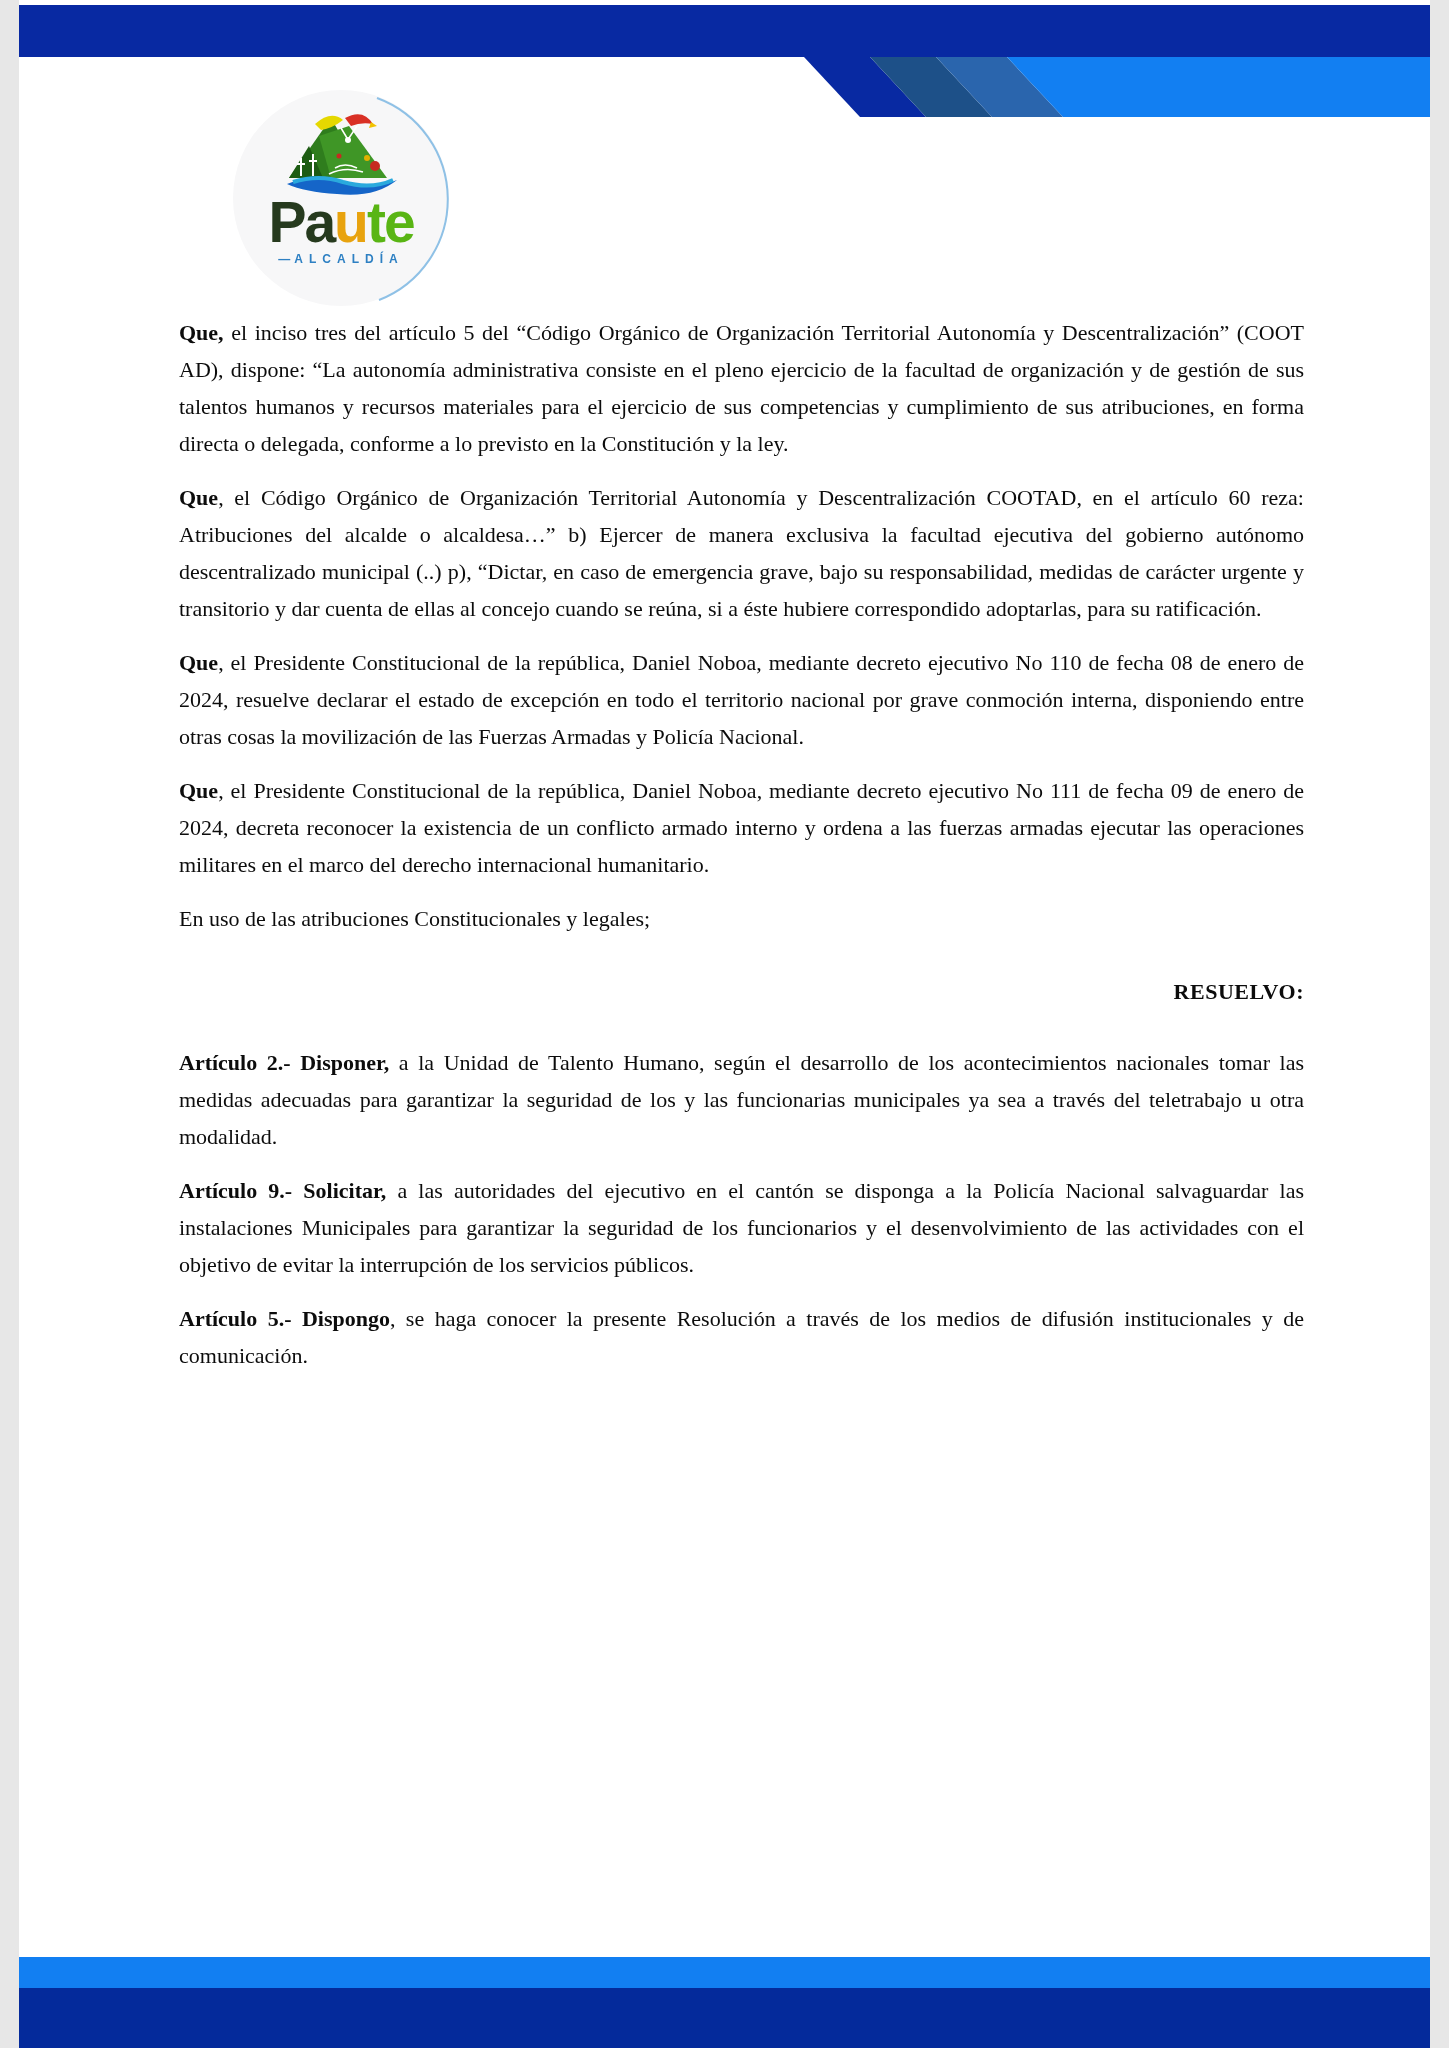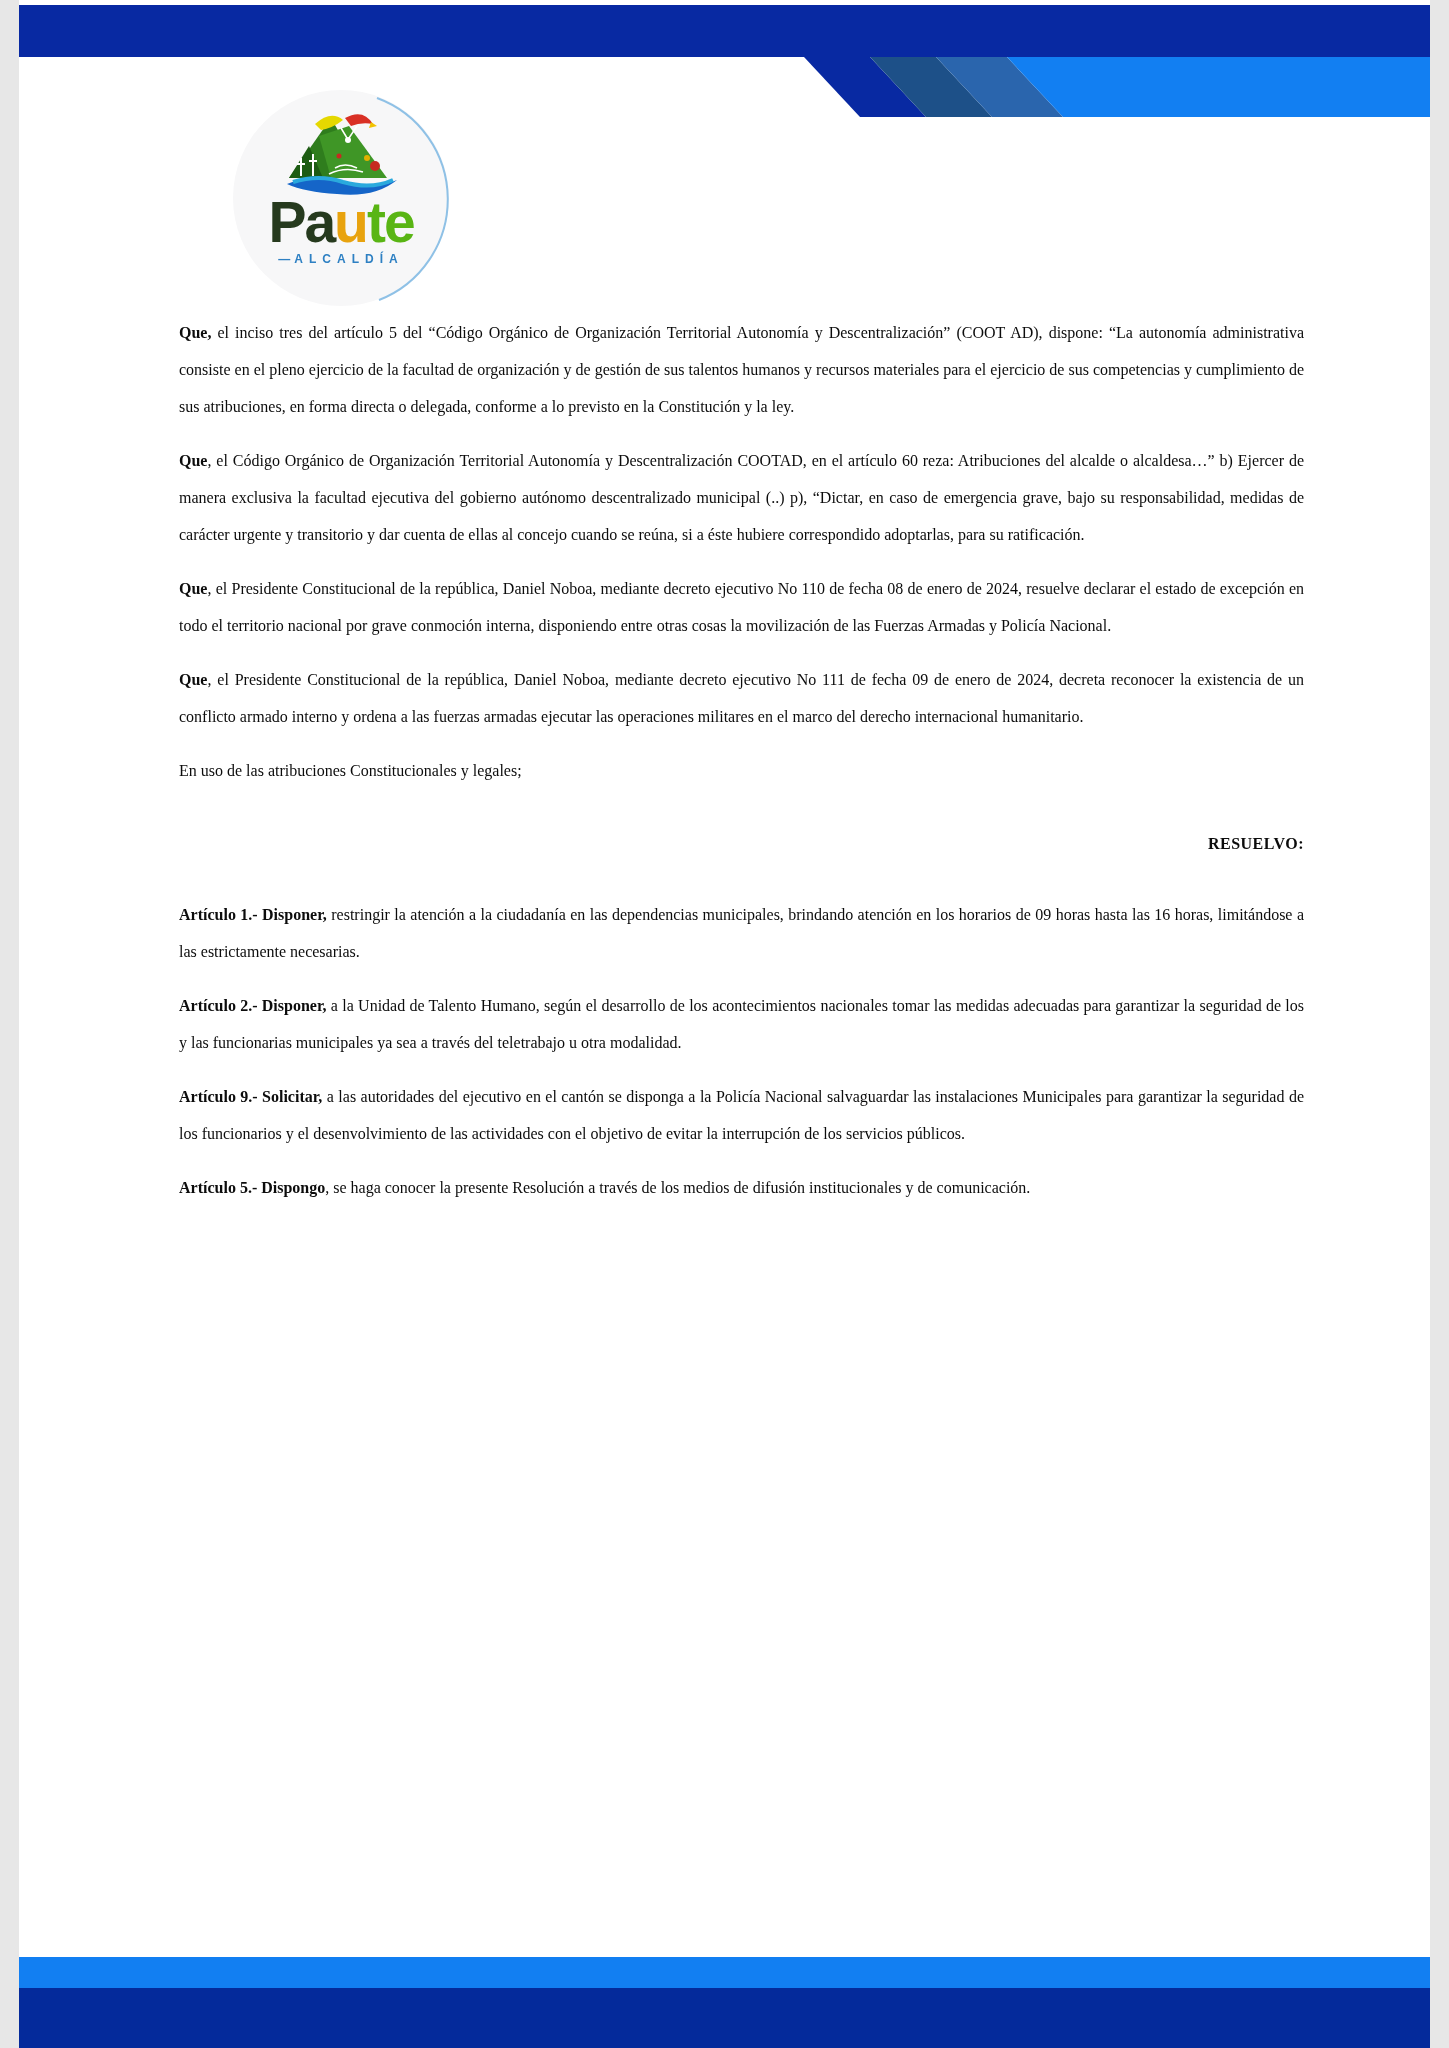--- a/index.html
+++ b/index.html
@@ -55,21 +55,21 @@
     text-align:center;
     font-family:"Liberation Sans","DejaVu Sans",sans-serif;
     font-size:12px;font-weight:bold;letter-spacing:6px;
     color:var(--subtitle-blue);
     white-space:nowrap;
   }
   .brand-sub .dash{letter-spacing:0;margin-right:4px;}
   
   .doc-body{
     position:absolute;left:160px;top:314px;width:1125px;
-    font-size:16px;line-height:37px;color:#0c0c0c;
+    font-size:22px;line-height:37px;color:#0c0c0c;
   }
   .doc-body p{margin:0 0 17px 0;}
   .doc-body p.para{text-align:justify;}
   .doc-body p.plain{text-align:left;margin-top:16px;}
   .doc-body p.heading{
     text-align:right;font-weight:bold;
     margin:36px 0 34px 0;letter-spacing:.5px;
   }
   .doc-body strong{font-weight:bold;}
 </style>
@@ -119,21 +119,20 @@
     </div>
   </div>
 
   <div class="doc-body">
       <p class="para"><strong>Que,</strong> el inciso tres del artículo 5 del “Código Orgánico de Organización Territorial Autonomía y Descentralización” (COOT AD), dispone: “La autonomía administrativa consiste en el pleno ejercicio de la facultad de organización y de gestión de sus talentos humanos y recursos materiales para el ejercicio de sus competencias y cumplimiento de sus atribuciones, en forma directa o delegada, conforme a lo previsto en la Constitución y la ley.</p>
       <p class="para"><strong>Que</strong>, el Código Orgánico de Organización Territorial Autonomía y Descentralización COOTAD, en el artículo 60 reza: Atribuciones del alcalde o alcaldesa…” b) Ejercer de manera exclusiva la facultad ejecutiva del gobierno autónomo descentralizado municipal (..) p), “Dictar, en caso de emergencia grave, bajo su responsabilidad, medidas de carácter urgente y transitorio y dar cuenta de ellas al concejo cuando se reúna, si a éste hubiere correspondido adoptarlas, para su ratificación.</p>
       <p class="para"><strong>Que</strong>, el Presidente Constitucional de la república, Daniel Noboa, mediante decreto ejecutivo No 110 de fecha 08 de enero de 2024, resuelve declarar el estado de excepción en todo el territorio nacional por grave conmoción interna, disponiendo entre otras cosas la movilización de las Fuerzas Armadas y Policía Nacional.</p>
       <p class="para"><strong>Que</strong>, el Presidente Constitucional de la república, Daniel Noboa, mediante decreto ejecutivo No 111 de fecha 09 de enero de 2024, decreta reconocer la existencia de un conflicto armado interno y ordena a las fuerzas armadas ejecutar las operaciones militares en el marco del derecho internacional humanitario.</p>
       <p class="plain">En uso de las atribuciones Constitucionales y legales;</p>
       <p class="heading">RESUELVO:</p>
-      <p class="para"><strong>Artículo 1.- Disponer,</strong> restringir la atención a la ciudadanía en las dependencias municipales, brindando atención en los horarios de 09 horas hasta las 16 horas, limitándose a las estrictamente necesarias.</p>
       <p class="para"><strong>Artículo 2.- Disponer,</strong> a la Unidad de Talento Humano, según el desarrollo de los acontecimientos nacionales tomar las medidas adecuadas para garantizar la seguridad de los y las funcionarias municipales ya sea a través del teletrabajo u otra modalidad.</p>
       <p class="para"><strong>Artículo 9.- Solicitar,</strong> a las autoridades del ejecutivo en el cantón se disponga a la Policía Nacional salvaguardar las instalaciones Municipales para garantizar la seguridad de los funcionarios y el desenvolvimiento de las actividades con el objetivo de evitar la interrupción de los servicios públicos.</p>
       <p class="para"><strong>Artículo 5.- Dispongo</strong>, se haga conocer la presente Resolución a través de los medios de difusión institucionales y de comunicación.</p>
     </div>
 
   <div class="bottom-bar-light"></div>
   <div class="bottom-bar-dark"></div>
 
 </div>
 

